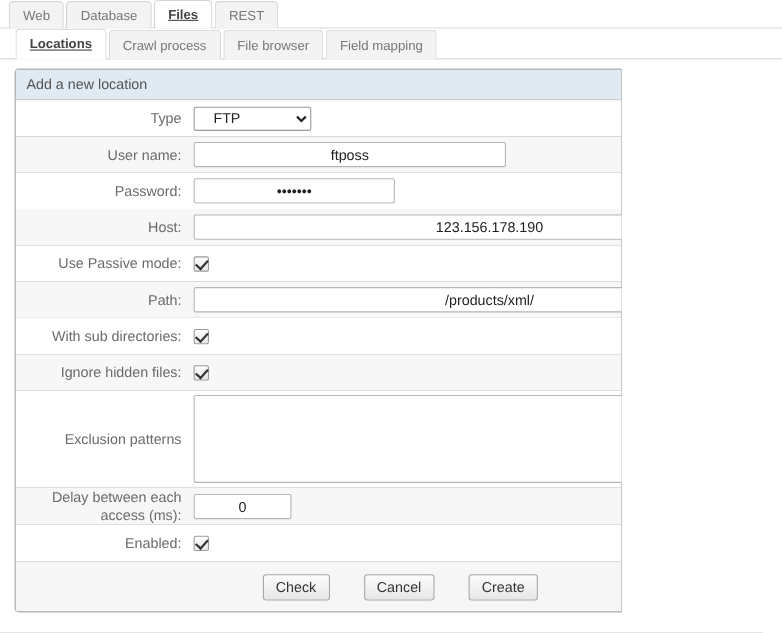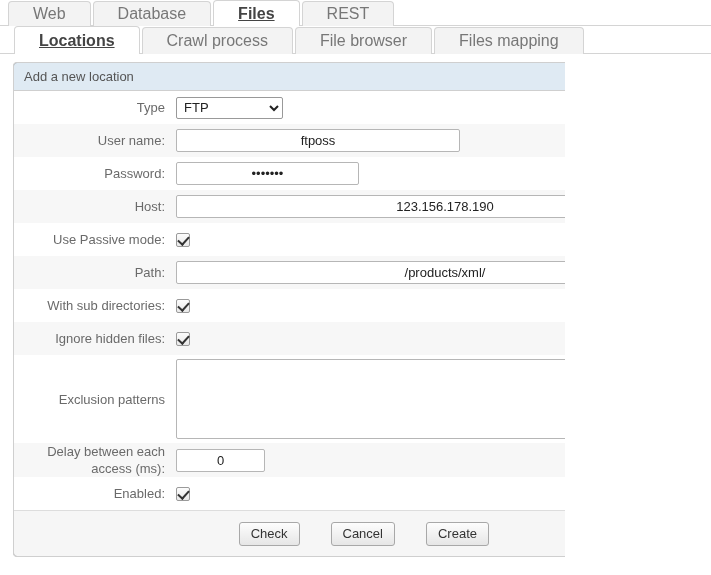--- a/index.html
+++ b/index.html
@@ -24,24 +24,24 @@
     background: #ffffff;
     border-bottom: 1px solid #d4d4d4;
     white-space: nowrap;
     font-size: 0;
   }
   .tabbar.secondary { padding-left: 14px; height: 28px; }
 
   .tab {
     display: inline-block;
     vertical-align: bottom;
-    font-size: 16px;
+    font-size: 12px;
     line-height: 24px;
     height: 25px;
-    padding: 0 24px;
+    padding: 0 12px;
     margin-right: 2px;
     color: #777777;
     background: #f3f3f3;
     border: 1px solid #d4d4d4;
     border-bottom: none;
     border-radius: 4px 4px 0 0;
     cursor: pointer;
     position: relative;
   }
   .tab.active {
@@ -133,21 +133,21 @@
 
   select {
     width: 107px;
     height: 22px;
     border: 1px solid #999999;
     border-radius: 2px;
     background: #ffffff;
     font-family: "Liberation Sans", sans-serif;
     font-size: 13px;
     color: #222222;
-    padding-left: 3px;
+    padding-left: 13px;
     outline: none;
   }
 
   
   .cb {
     width: 14px; height: 14px;
     border: 1px solid #9a9a9a;
     border-radius: 2px;
     background: linear-gradient(#fcfcfc, #e9e9e9);
     position: relative;
@@ -198,21 +198,21 @@
     <div class="tab">Web</div>
     <div class="tab">Database</div>
     <div class="tab active">Files</div>
     <div class="tab">REST</div>
   </div>
 
   <div class="tabbar secondary">
     <div class="tab active">Locations</div>
     <div class="tab">Crawl process</div>
     <div class="tab">File browser</div>
-    <div class="tab">Files mapping</div>
+    <div class="tab">Field mapping</div>
   </div>
 
   <div class="panel">
 
     <div class="panel-head">Add a new location</div>
 
     <div class="form">
 
       <div class="row">
         <div class="label">Type</div>

